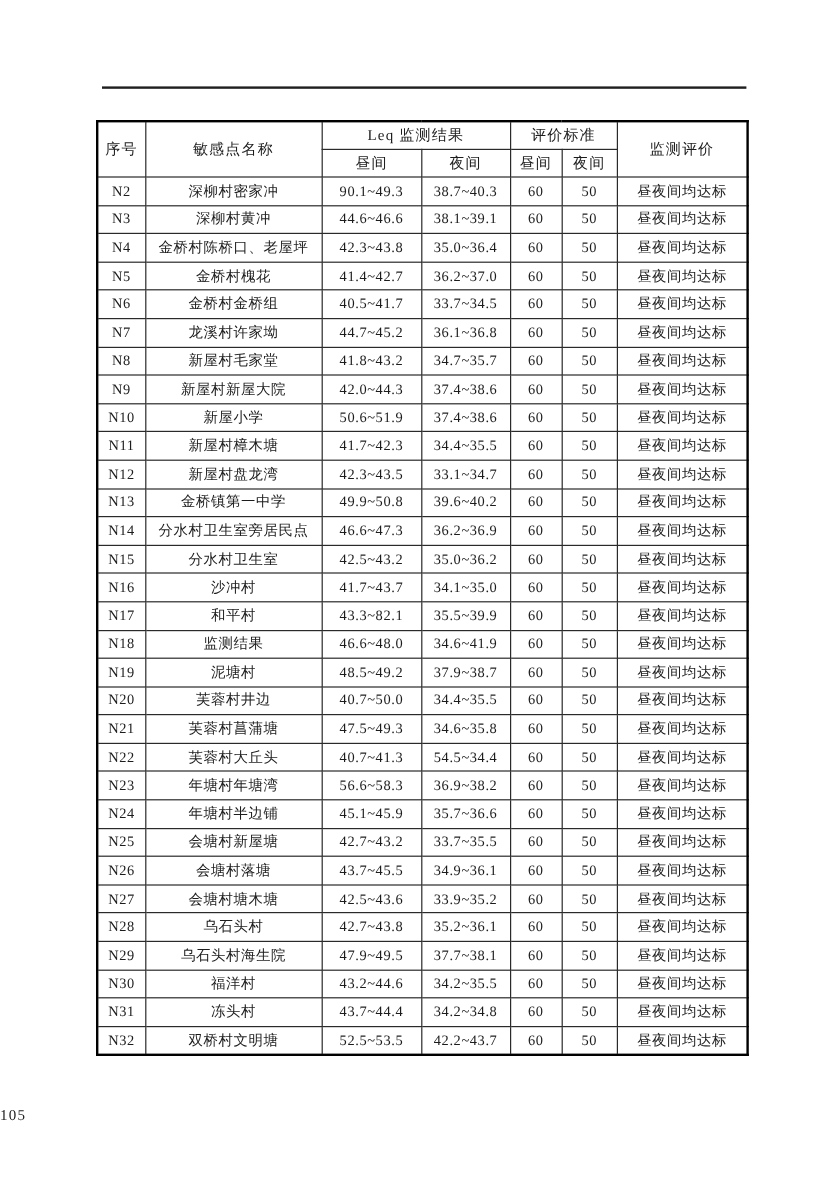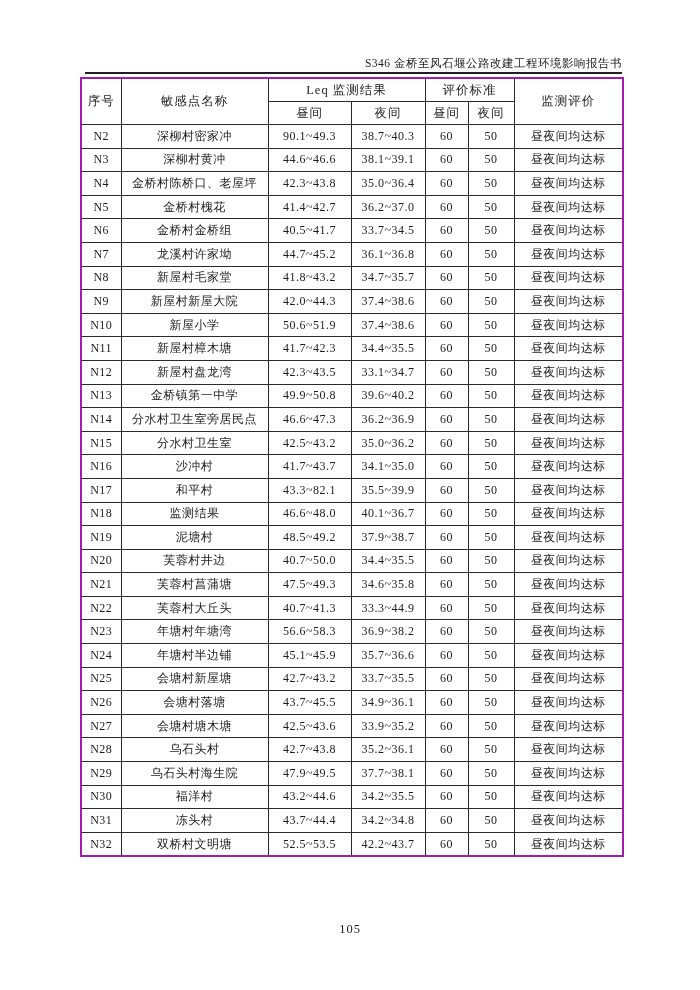--- a/index.html
+++ b/index.html
@@ -30,26 +30,26 @@
   .header-rule {
     position: absolute;
     top: 72px;
     left: 85px;
     width: 537px;
     height: 2px;
     background: #1f1f1f;
   }
   table.monitor {
     position: absolute;
-    top: 77px;
+    top: 100px;
     left: 80px;
     width: 542px;
     border-collapse: collapse;
     table-layout: fixed;
-    border: 2px solid #a21caf;
+    border: 2px solid #000000;
   }
   table.monitor th, table.monitor td {
     border: 1px solid #2a2a2a;
     text-align: center;
     vertical-align: middle;
     padding: 0 2px;
     overflow: hidden;
     white-space: nowrap;
   }
   table.monitor thead th {
@@ -65,33 +65,30 @@
   }
   td.cell-name.underline span {
     text-underline-offset: 3px;
     text-decoration-thickness: 1px;
   }
   .page-number {
     position: absolute;
     top: 922px;
     left: 0;
     width: 700px;
-    text-align: center;
+    text-align: left;
     font-size: 12.5px;
     letter-spacing: 1px;
   }
 </style>
 </head>
 <body>
 
 <div class="page">
 
-  <div class="doc-header">
-    <span>S346 金桥至风石堰公路改建工程环境影响报告书</span>
-  </div>
   <div class="header-rule"></div>
 
   <table class="monitor">
     <colgroup>
       <col style="width:40px">
       <col style="width:147px">
       <col style="width:83px">
       <col style="width:74px">
       <col style="width:43px">
       <col style="width:46px">
@@ -254,21 +251,21 @@
           <td class="cell-num"><span>43.3~82.1</span></td>
           <td class="cell-num"><span>35.5~39.9</span></td>
           <td class="cell-num"><span>60</span></td>
           <td class="cell-num"><span>50</span></td>
           <td class="cell-eval"><span>昼夜间均达标</span></td>
         </tr>
         <tr>
           <td class="cell-id"><span>N18</span></td>
           <td class="cell-name"><span>监测结果</span></td>
           <td class="cell-num"><span>46.6~48.0</span></td>
-          <td class="cell-num"><span>40.1~36.7</span></td>
+          <td class="cell-num"><span>34.6~41.9</span></td>
           <td class="cell-num"><span>60</span></td>
           <td class="cell-num"><span>50</span></td>
           <td class="cell-eval"><span>昼夜间均达标</span></td>
         </tr>
         <tr>
           <td class="cell-id"><span>N19</span></td>
           <td class="cell-name"><span>泥塘村</span></td>
           <td class="cell-num"><span>48.5~49.2</span></td>
           <td class="cell-num"><span>37.9~38.7</span></td>
           <td class="cell-num"><span>60</span></td>
@@ -290,21 +287,21 @@
           <td class="cell-num"><span>47.5~49.3</span></td>
           <td class="cell-num"><span>34.6~35.8</span></td>
           <td class="cell-num"><span>60</span></td>
           <td class="cell-num"><span>50</span></td>
           <td class="cell-eval"><span>昼夜间均达标</span></td>
         </tr>
         <tr>
           <td class="cell-id"><span>N22</span></td>
           <td class="cell-name"><span>芙蓉村大丘头</span></td>
           <td class="cell-num"><span>40.7~41.3</span></td>
-          <td class="cell-num"><span>33.3~44.9</span></td>
+          <td class="cell-num"><span>54.5~34.4</span></td>
           <td class="cell-num"><span>60</span></td>
           <td class="cell-num"><span>50</span></td>
           <td class="cell-eval"><span>昼夜间均达标</span></td>
         </tr>
         <tr>
           <td class="cell-id"><span>N23</span></td>
           <td class="cell-name underline"><span>年塘村年塘湾</span></td>
           <td class="cell-num"><span>56.6~58.3</span></td>
           <td class="cell-num"><span>36.9~38.2</span></td>
           <td class="cell-num"><span>60</span></td>

